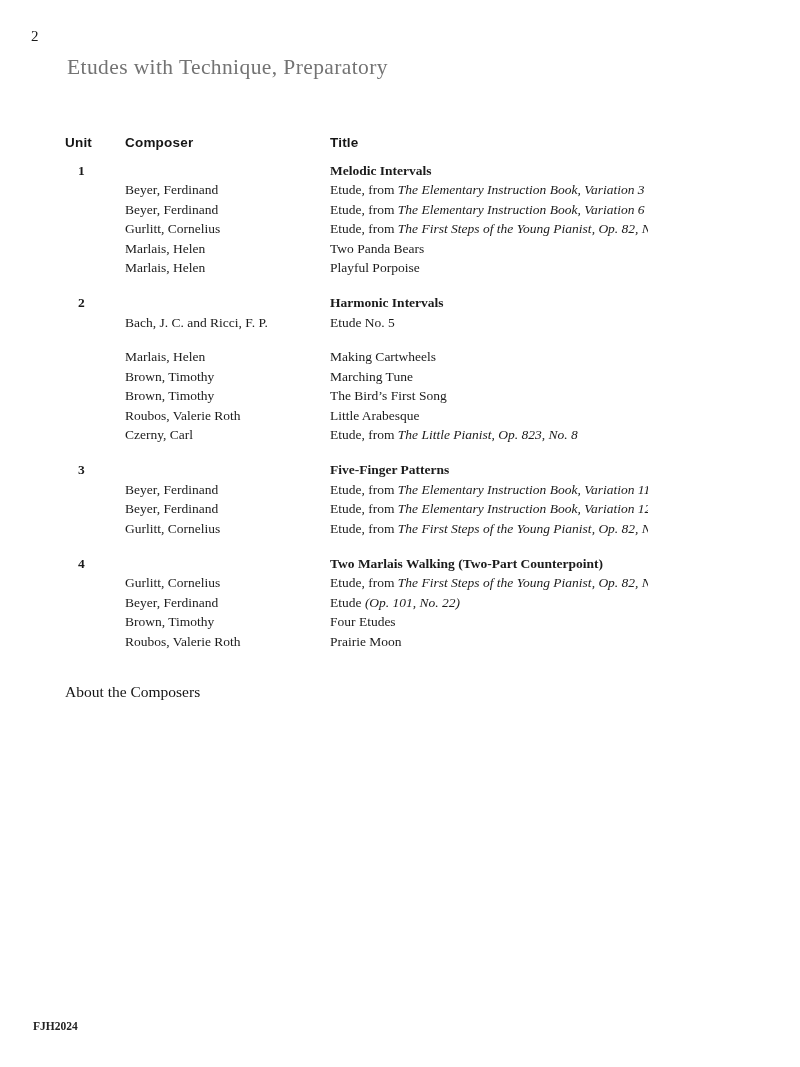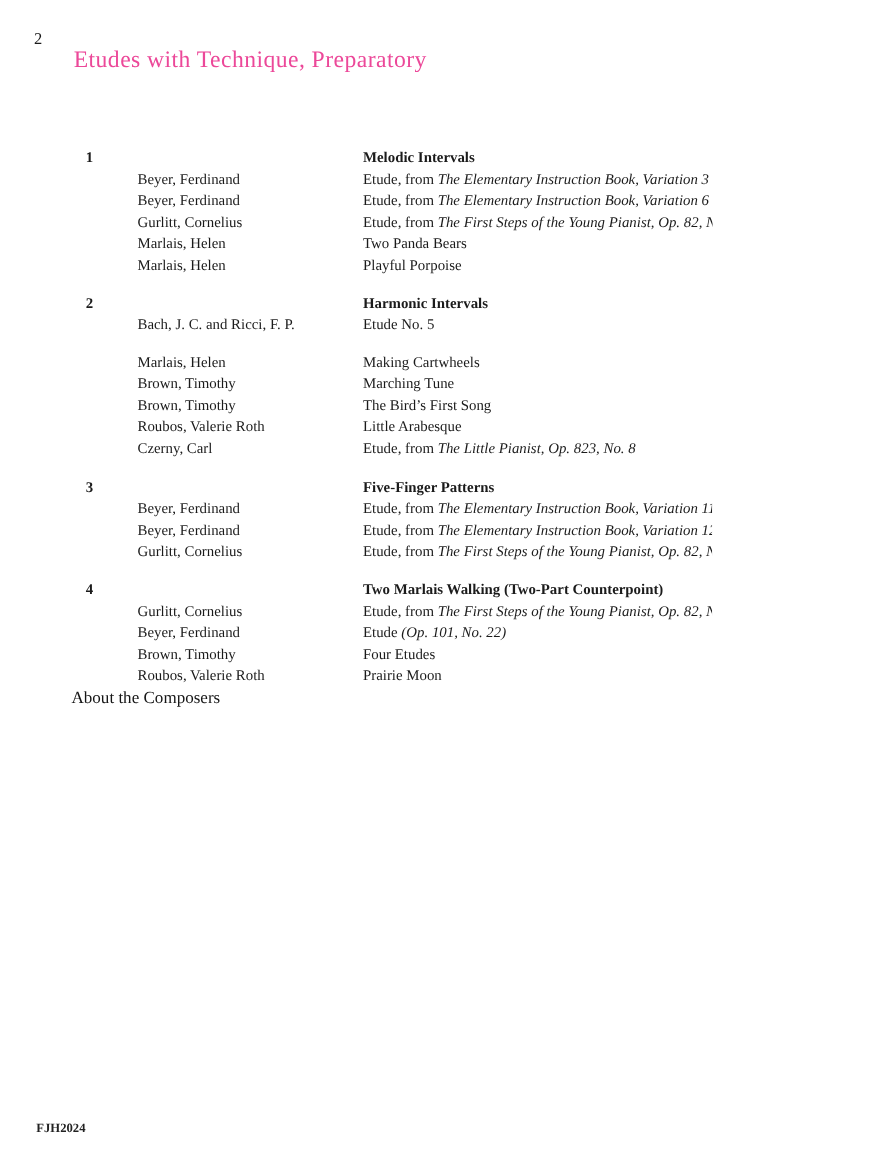--- a/index.html
+++ b/index.html
@@ -10,23 +10,23 @@
     color:#1b1b1b;
     -webkit-font-smoothing:antialiased;
   }
   .page { position:relative; width:800px; height:1067px; background:#ffffff; overflow:hidden; }
 
   .corner-pageno {
     position:absolute; left:31px; top:28px;
     font-size:15px; font-family:"Liberation Serif", serif;
   }
   .doc-title {
-    position:absolute; left:67px; top:42px; margin:0;
+    position:absolute; left:67px; top:55px; margin:0;
     font-size:21.5px; font-weight:400; letter-spacing:0.4px;
-    font-family:"Liberation Serif", serif; color:#ec4899;
+    font-family:"Liberation Serif", serif; color:#737373;
   }
 
   .toc {
     position:absolute; left:65px; top:133px; width:641px;
   }
   .trow {
     display:grid;
     grid-template-columns:60px 205px 1fr 58px;
     height:19.5px; line-height:19.5px;
     font-size:13.5px;
@@ -47,21 +47,21 @@
   }
   .thead .cell.unit { padding-left:0; }
   .thead .cell.page { font-size:13.5px; }
 
   .section + .section { margin-top:15.5px; }
   .trow.head .cell.title { font-weight:700; }
   .trow.gap { margin-top:15px; }
 
   .about-row {
     display:grid; grid-template-columns:1fr 58px;
-    margin-top:0; height:22px; line-height:22px;gap:40px;
+    margin-top:30px; height:22px; line-height:22px;gap:40px;
   }
   .about-label { font-size:15.5px; font-family:"Liberation Serif", serif; color:#151515; }
   .about-page {
     text-align:right; font-family:"Liberation Sans", sans-serif;
     font-size:12.5px; letter-spacing:0.4px; line-height:24px;
   }
 
   .footer-code {
     position:absolute; left:33px; top:1020px;
     font-size:11.5px; font-family:"Liberation Serif", serif; color:#222;font-weight:bold;
@@ -71,20 +71,26 @@
 <body>
 
 <div class="page">
 
   <div class="corner-pageno">2</div>
 
   <h1 class="doc-title">Etudes with Technique, Preparatory</h1>
 
   <div class="toc">
 
+    <div class="trow thead">
+      <div class="cell unit">Unit</div>
+      <div class="cell composer">Composer</div>
+      <div class="cell title">Title</div>
+      <div class="cell page">Page</div>
+    </div>
 
     <div id="toc-sections">
         <div class="section">
           <div class="trow head">
             <div class="cell unit">1</div>
             <div class="cell composer"></div>
             <div class="cell title"><span>Melodic Intervals</span></div>
             <div class="cell page">7</div>
           </div>
           <div class="trow">

